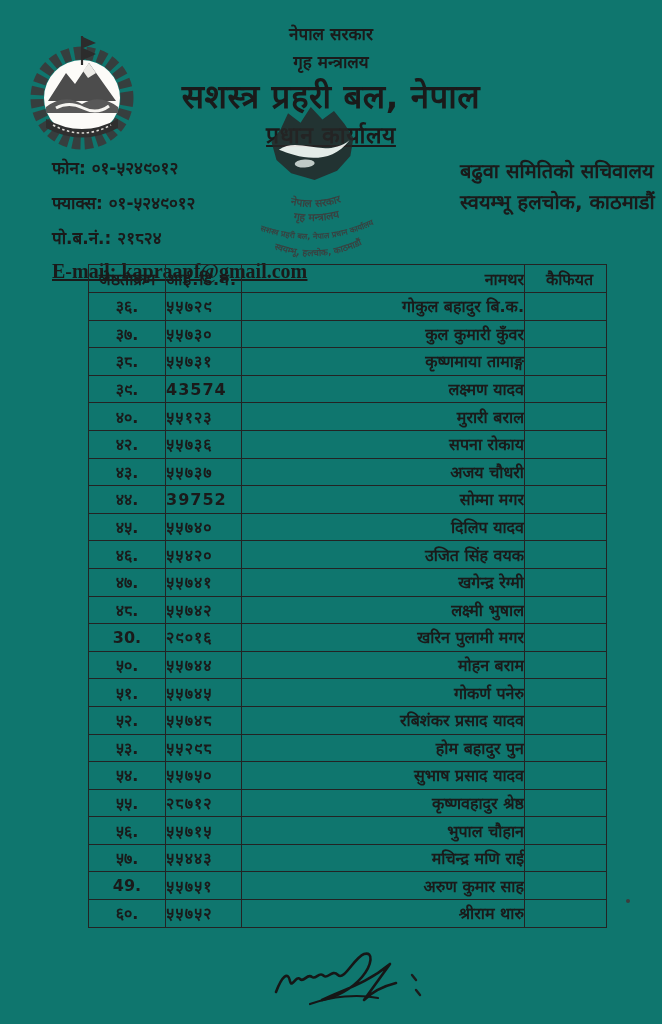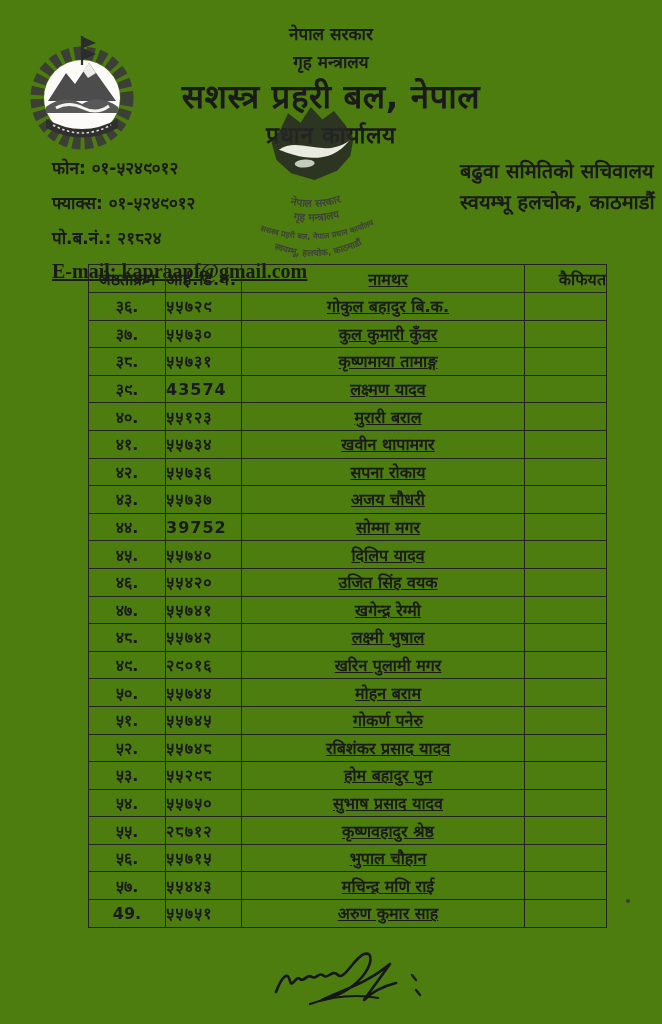--- a/index.html
+++ b/index.html
@@ -1,29 +1,29 @@
 <!DOCTYPE html>
 <html lang="ne"><head>
 <meta charset="utf-8">
 <style>
   html,body{margin:0;padding:0;background:#e8e8e6;}
   .page{
     position:relative;
     width:662px;height:1024px;
     margin:0 auto;
-    background:#4d7c0f;
+    background:#0f766e;
     font-family:"DejaVu Sans",sans-serif;
     color:#1a1a1a;
     overflow:hidden;
   }
   
   .letterhead{position:absolute;top:20px;left:0;width:100%;text-align:center;}
   .lh-small{font-size:17px;font-weight:700;line-height:28px;}
   .lh-big{font-size:33px;font-weight:700;line-height:36px;margin-top:3px;letter-spacing:.5px;}
-  .lh-big2{font-size:23px;font-weight:700;line-height:40px;letter-spacing:.5px;}
+  .lh-big2{font-size:23px;font-weight:700;line-height:40px;letter-spacing:.5px;text-decoration:underline;}
   
   .emblem{position:absolute;left:26px;top:33px;width:112px;height:124px;}
   .stamp{position:absolute;left:224px;top:103px;width:182px;height:170px;opacity:.9;}
   .stamp text{fill:#3c3c3c;font-weight:700;font-family:"DejaVu Sans",sans-serif;}
   .signature{position:absolute;left:266px;top:944px;width:176px;height:76px;}
   
   .contact{position:absolute;left:52px;top:151px;font-size:17px;font-weight:700;line-height:35px;white-space:nowrap;}
   .email-line{font-family:"Liberation Serif",serif;font-size:20px;font-weight:700;line-height:30px;text-decoration:underline;}
   .email-addr{text-decoration:underline;}
   .secretariat{position:absolute;left:460px;top:156px;font-size:20px;font-weight:700;line-height:31px;white-space:nowrap;}
@@ -31,22 +31,22 @@
   .roster{position:absolute;left:88px;top:264px;width:518px;border-collapse:collapse;table-layout:fixed;background:transparent;border-radius:11px;}
   .roster th,.roster td{border:1.6px solid #232323;font-size:16px;white-space:nowrap;overflow:hidden;padding:0;}
   .roster th{height:27px;font-weight:700;}
   .roster td{height:26.6px;font-weight:700;}
   .col-sen{width:77px;}
   .col-id{width:76px;}
   .col-name{width:283px;}
   .col-rem{width:82px;}
   th.col-sen,td.col-sen{text-align:center;}
   th.col-id,td.col-id{text-align:left;letter-spacing:1px;margin-left:28px;}
-  th.col-name,td.col-name{text-align:center;padding-left:10px;text-decoration:underline;}
-  th.col-rem{text-align:right;padding-left:8px;}
+  th.col-name,td.col-name{text-align:right;padding-left:10px;}
+  th.col-rem{text-align:center;padding-left:8px;}
   .speck{position:absolute;left:626px;top:899px;width:4px;height:4px;background:#3c3c3c;border-radius:50%;}
 </style>
 </head>
 <body>
 
 <div class="page">
 
   <svg class="emblem" viewBox="0 0 112 124" aria-hidden="true">
     <circle cx="56" cy="65" r="45" fill="none" stroke="#3a3a3a" stroke-width="13" stroke-dasharray="8 4" opacity=".92"></circle>
     <circle cx="56" cy="65" r="38" fill="#fcfbf8"></circle>
@@ -148,26 +148,20 @@
           <td class="col-name">लक्ष्मण यादव</td>
           <td class="col-rem"></td>
         </tr>
         <tr>
           <td class="col-sen">४०.</td>
           <td class="col-id">५५१२३</td>
           <td class="col-name">मुरारी बराल</td>
           <td class="col-rem"></td>
         </tr>
         <tr>
-          <td class="col-sen">४१.</td>
-          <td class="col-id">५५७३४</td>
-          <td class="col-name">खवीन थापामगर</td>
-          <td class="col-rem"></td>
-        </tr>
-        <tr>
           <td class="col-sen">४२.</td>
           <td class="col-id">५५७३६</td>
           <td class="col-name">सपना रोकाय</td>
           <td class="col-rem"></td>
         </tr>
         <tr>
           <td class="col-sen">४३.</td>
           <td class="col-id">५५७३७</td>
           <td class="col-name">अजय चौधरी</td>
           <td class="col-rem"></td>
@@ -196,21 +190,21 @@
           <td class="col-name">खगेन्द्र रेग्मी</td>
           <td class="col-rem"></td>
         </tr>
         <tr>
           <td class="col-sen">४८.</td>
           <td class="col-id">५५७४२</td>
           <td class="col-name">लक्ष्मी भुषाल</td>
           <td class="col-rem"></td>
         </tr>
         <tr>
-          <td class="col-sen">४९.</td>
+          <td class="col-sen">30.</td>
           <td class="col-id">२९०१६</td>
           <td class="col-name">खरिन पुलामी मगर</td>
           <td class="col-rem"></td>
         </tr>
         <tr>
           <td class="col-sen">५०.</td>
           <td class="col-id">५५७४४</td>
           <td class="col-name">मोहन बराम</td>
           <td class="col-rem"></td>
         </tr>
@@ -253,20 +247,26 @@
         <tr>
           <td class="col-sen">५७.</td>
           <td class="col-id">५५४४३</td>
           <td class="col-name">मचिन्द्र मणि राई</td>
           <td class="col-rem"></td>
         </tr>
         <tr>
           <td class="col-sen">49.</td>
           <td class="col-id">५५७५१</td>
           <td class="col-name">अरुण कुमार साह</td>
+          <td class="col-rem"></td>
+        </tr>
+        <tr>
+          <td class="col-sen">६०.</td>
+          <td class="col-id">५५७५२</td>
+          <td class="col-name">श्रीराम थारु</td>
           <td class="col-rem"></td>
         </tr>
       </tbody>
   </table>
 
   <svg class="signature" viewBox="0 0 176 76" aria-hidden="true">
     <path d="M10 48 C16 32 22 27 24 37 C26 45 30 31 34 35 C38 39 41 29 46 33 C50 36 53 27 58 32 C62 35 66 25 72 31 C78 37 88 14 98 10 C108 7 106 21 96 33 C86 45 70 53 56 56 C76 46 100 40 124 20 L98 56 C106 48 118 42 130 39" stroke="#161616" stroke-width="2.6" fill="none" stroke-linecap="round" stroke-linejoin="round"></path>
     <path d="M44 60 C66 52 92 50 112 54" stroke="#161616" stroke-width="2.2" fill="none" stroke-linecap="round"></path>
     <path d="M146 31 l4 5 M150 46 l4 5" stroke="#1c1c1c" stroke-width="2.4" fill="none" stroke-linecap="round"></path>
   </svg>

